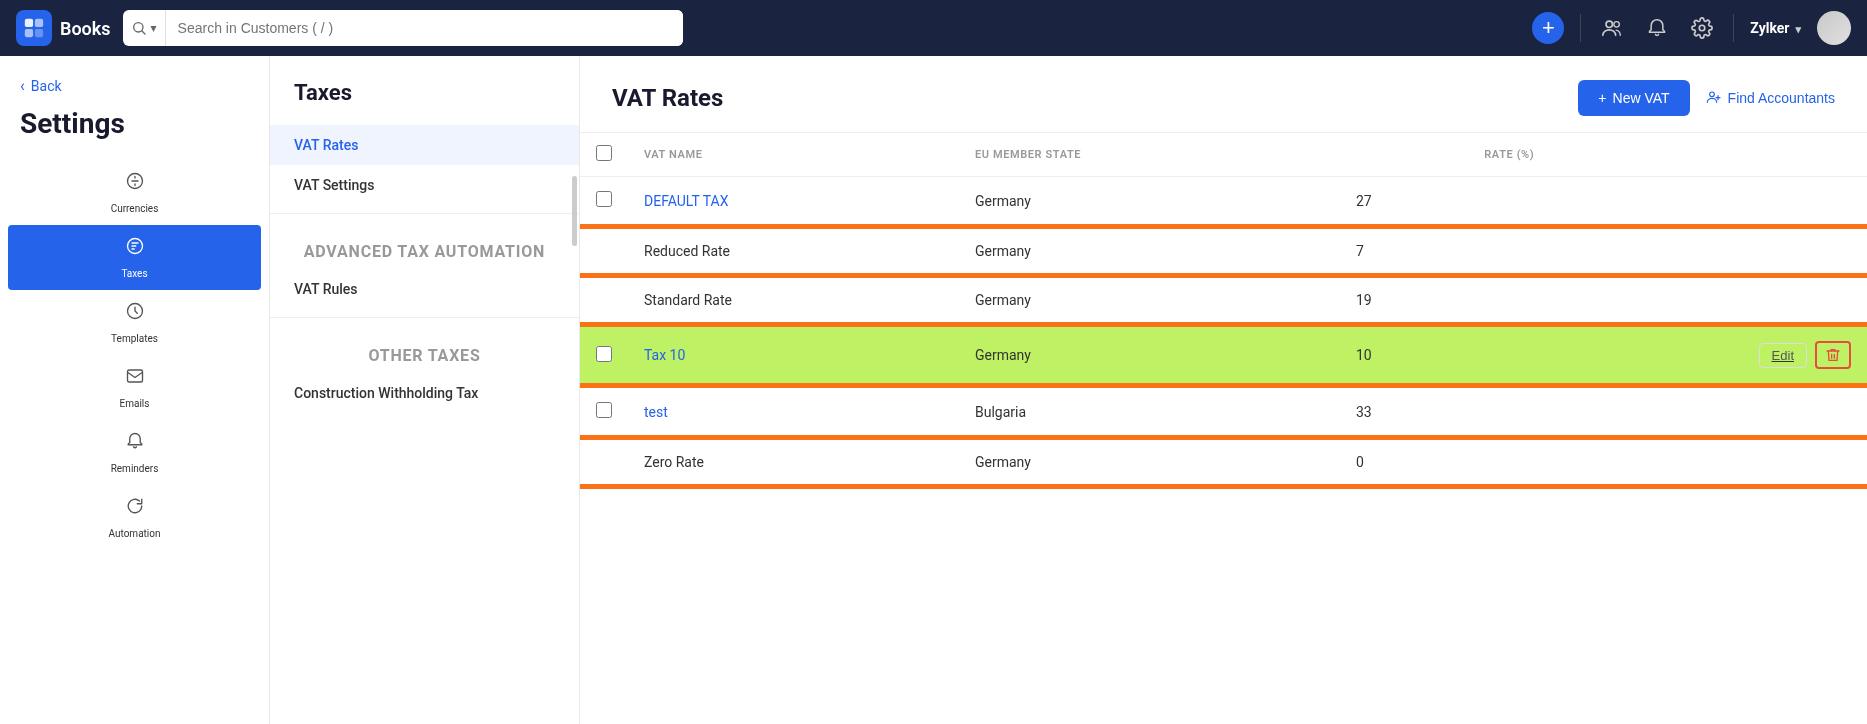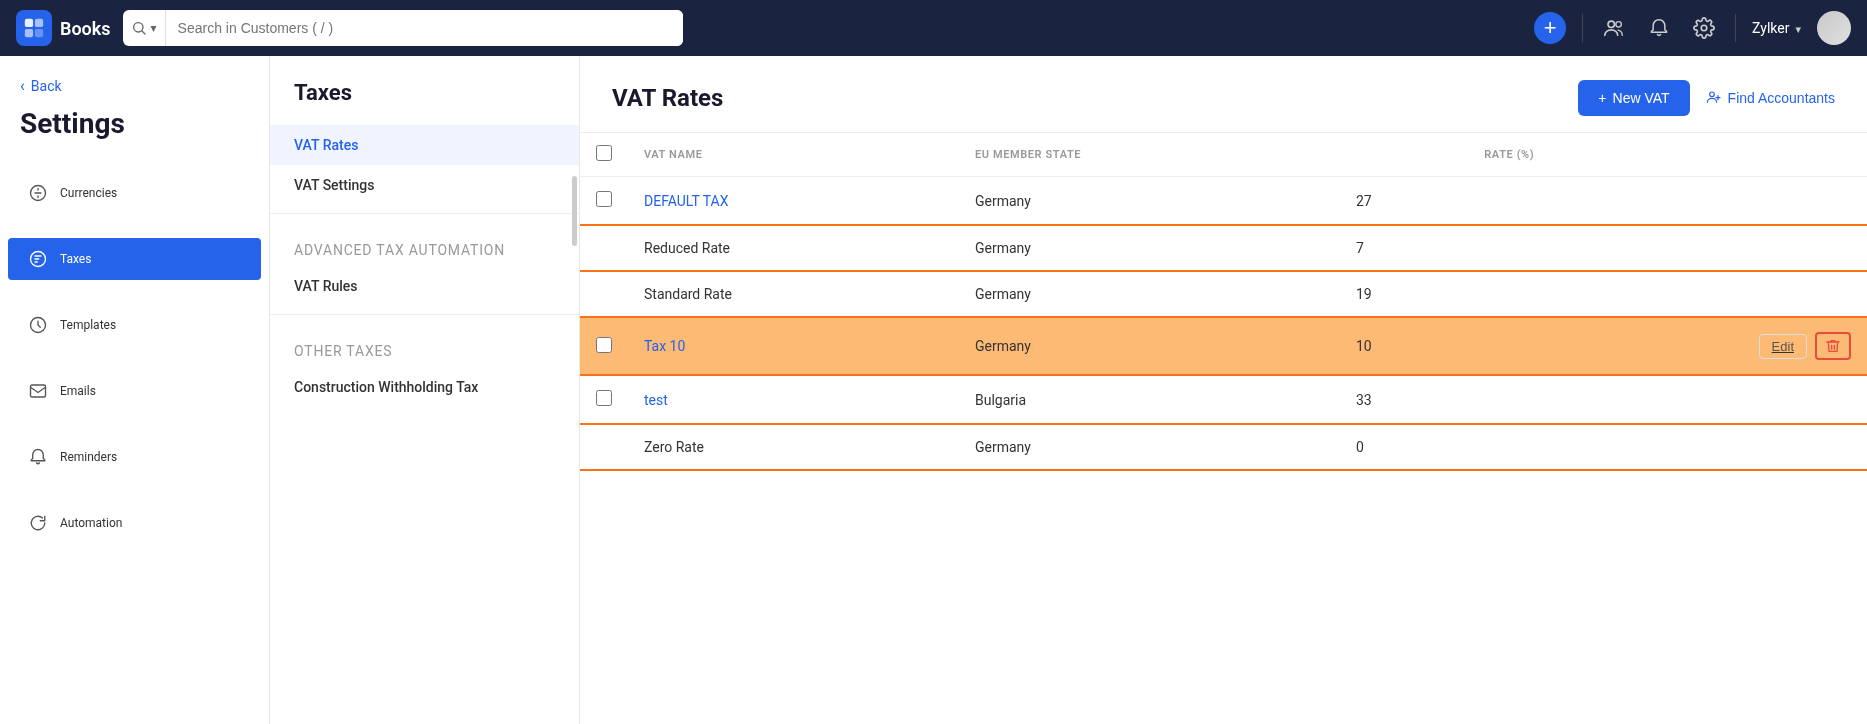--- a/index.html
+++ b/index.html
@@ -104,20 +104,21 @@
       height: 28px;
       background: #445;
     }
     .topnav-user {
       display: flex;
       align-items: flex-end;
       gap: 6px;
       color: #fff;
       cursor: pointer;
       font-size: 14px;
+      font-weight: bold;
     }
     .topnav-avatar {
       width: 34px;
       height: 34px;
       border-radius: 50%;
       background: #ccc;
     }
 
     
     .page-wrapper {
@@ -154,23 +155,24 @@
       color: #1a1a2e;
       padding: 0 20px 20px;
     }
     .sidebar-nav-item {
       display: flex;
       align-items: center;
       gap: 12px;
       padding: 11px 20px;
       cursor: pointer;
       color: #333;
-      font-size: 12px;
+      font-size: 10px;
       border-radius: 4px;
-      margin: 12px 8px;
+      margin: 0 8px;
+      flex-direction: column;
     }
     .sidebar-nav-item.active {
       background: #2563eb;
       color: #fff;
     }
     .sidebar-nav-item .nav-icon {
       width: 20px;
       height: 20px;
       display: flex;
       align-items: center;
@@ -200,24 +202,25 @@
       color: #333;
       font-size: 14px;
       font-weight: 500;
     }
     .panel-nav-item.active {
       color: #2563eb;
       background: #f0f4ff;
     }
     .panel-section-label {
       padding: 20px 24px 8px;
-      font-size: 14px;
-      font-weight: 400;
+      font-size: 16px;
+      font-weight: 700;
       color: #999;
       letter-spacing: 0.8px;
+      text-align: center;
     }
     .panel-divider {
       height: 1px;
       background: #eee;
       margin: 8px 0;
     }
 
     
     .main-content {
       flex: 1;
@@ -282,23 +285,23 @@
       font-weight: 600;
       color: #999;
       letter-spacing: 0.6px;
       padding: 12px 16px;
     }
     .vat-table th.checkbox-col { width: 40px; }
     .vat-table td {
       padding: 14px 16px;
       font-size: 14px;
       color: #333;
-      border-bottom: 2px solid #f97316;
-    }
-    .vat-table tr.highlighted { background: #fdba74; }
+      border-bottom: 5px solid #f97316;
+    }
+    .vat-table tr.highlighted { background: #bef264; }
     .vat-name-link { color: #2563eb; cursor: pointer; text-decoration: none; }
     .checkbox-input {
       width: 16px;
       height: 16px;
       cursor: pointer;
       accent-color: #2563eb;
     }
     .row-actions {
       display: flex;
       align-items: center;

